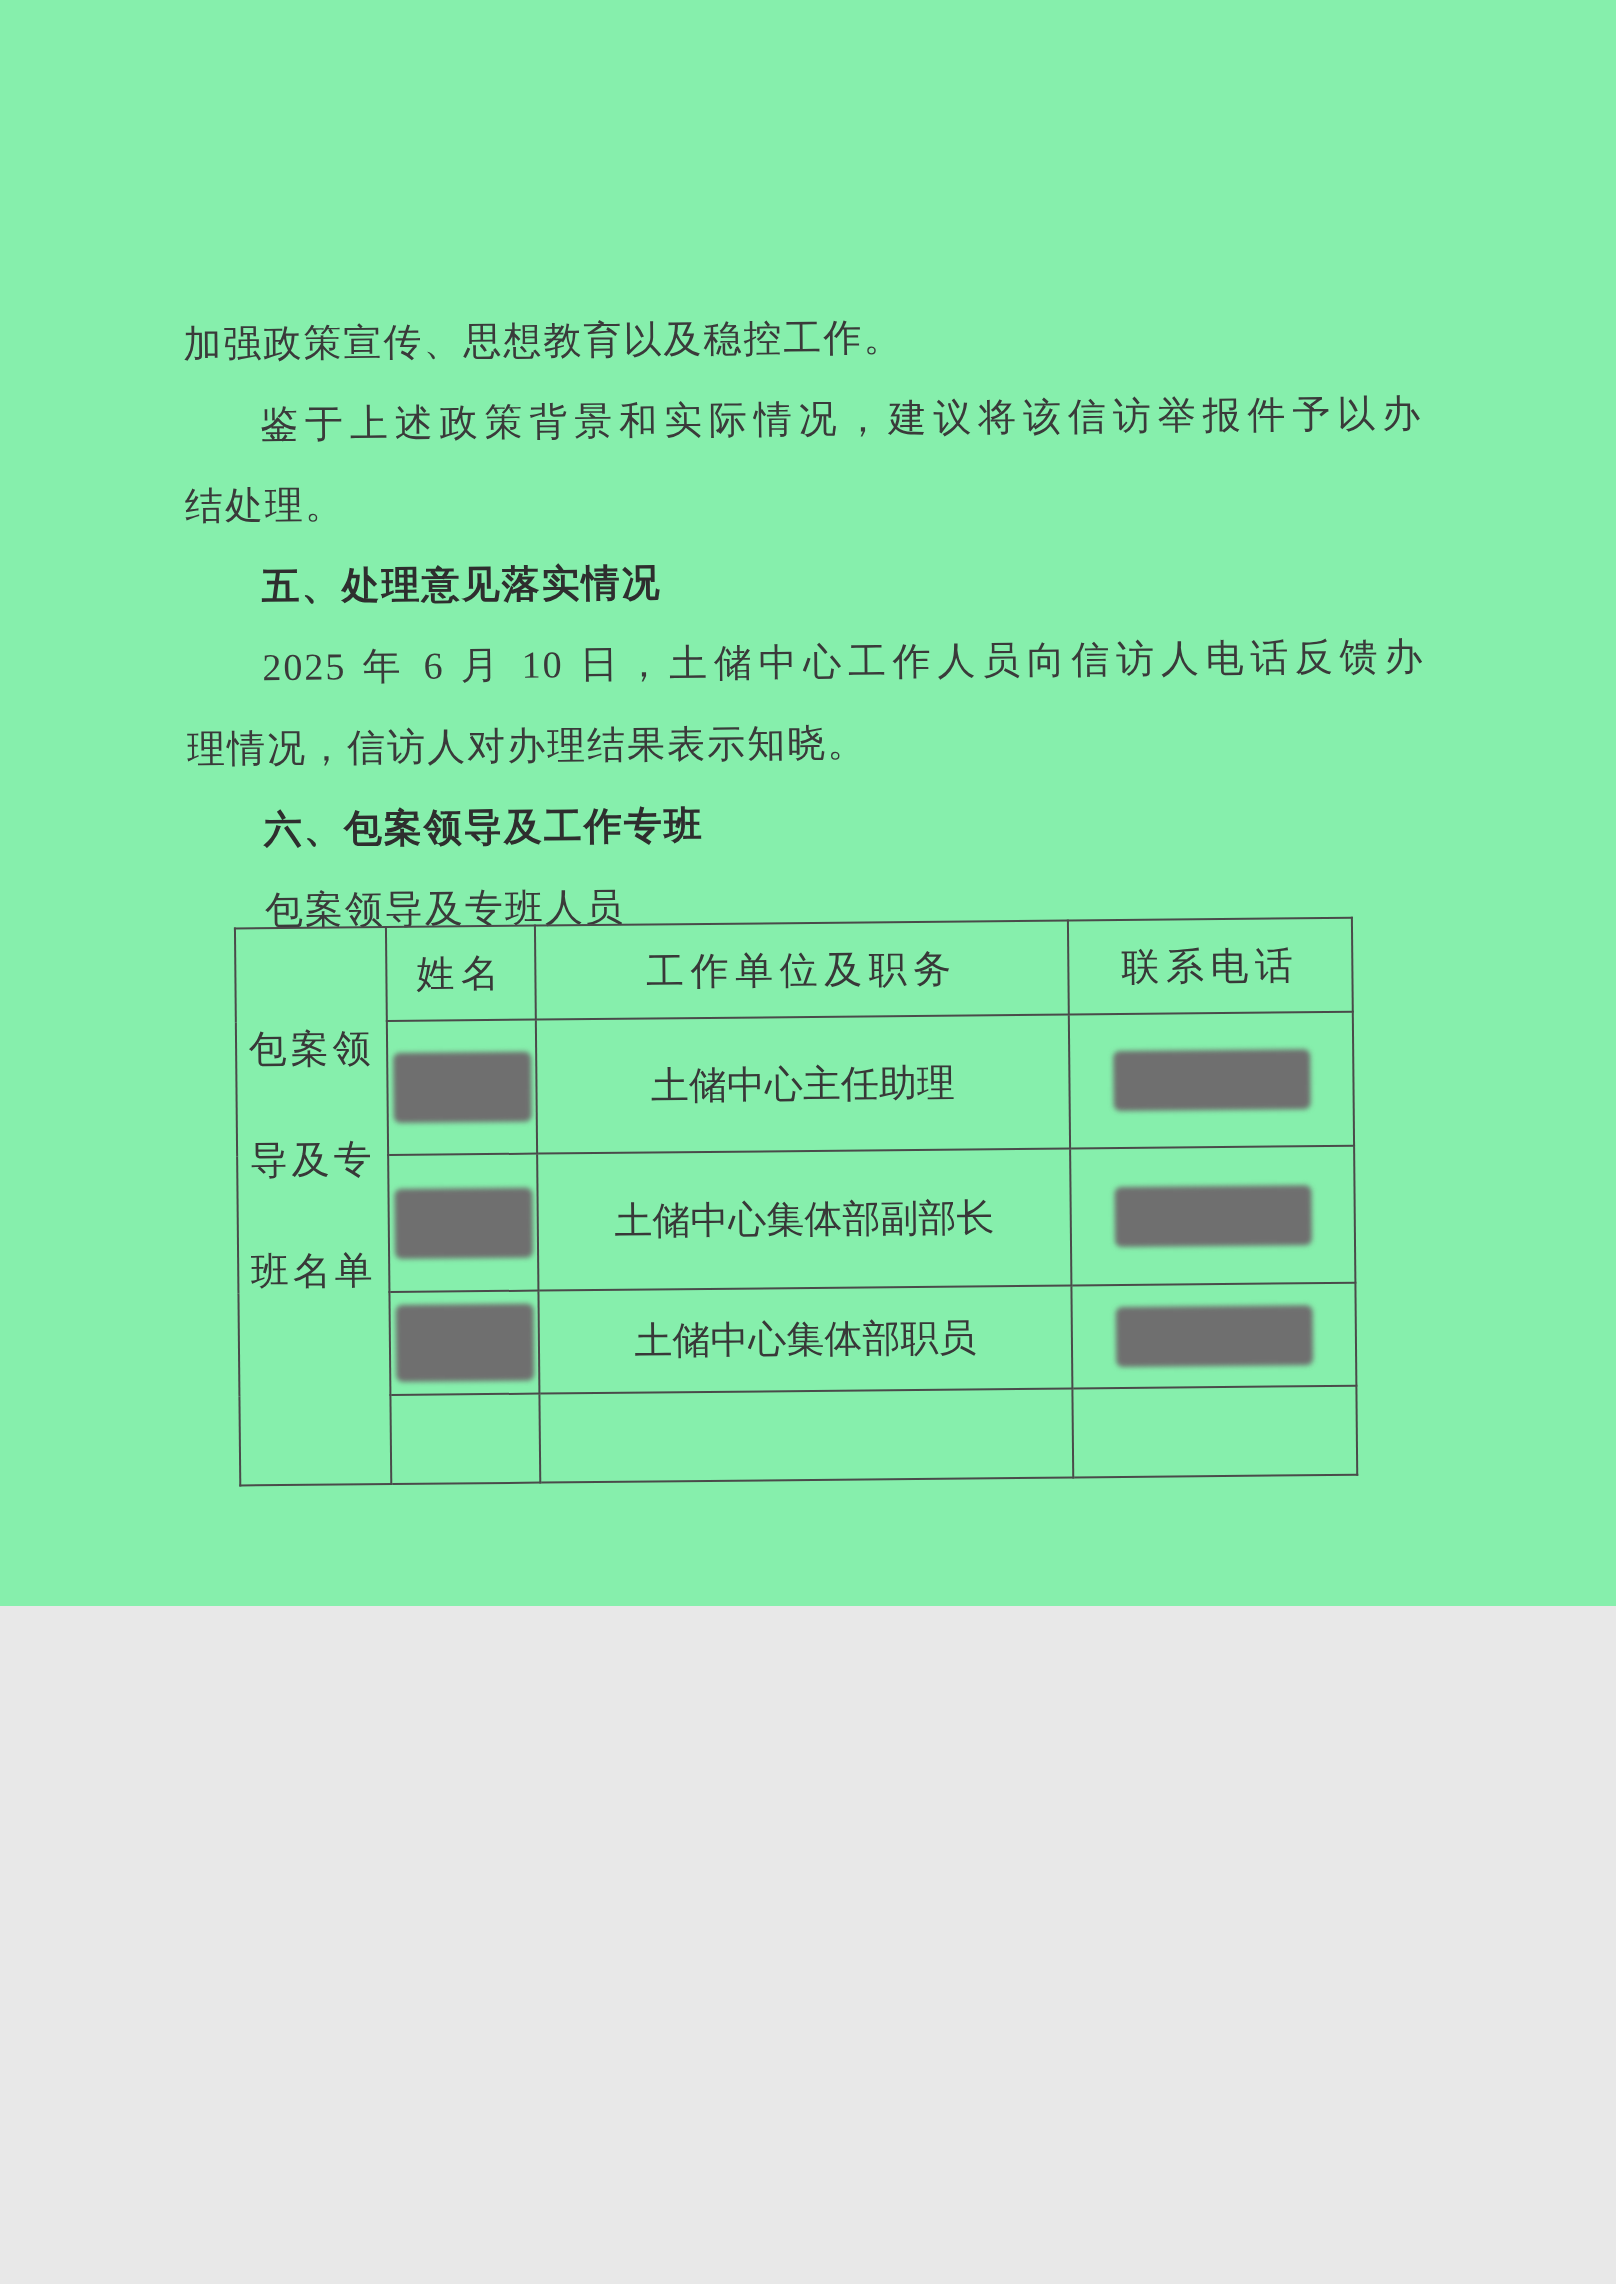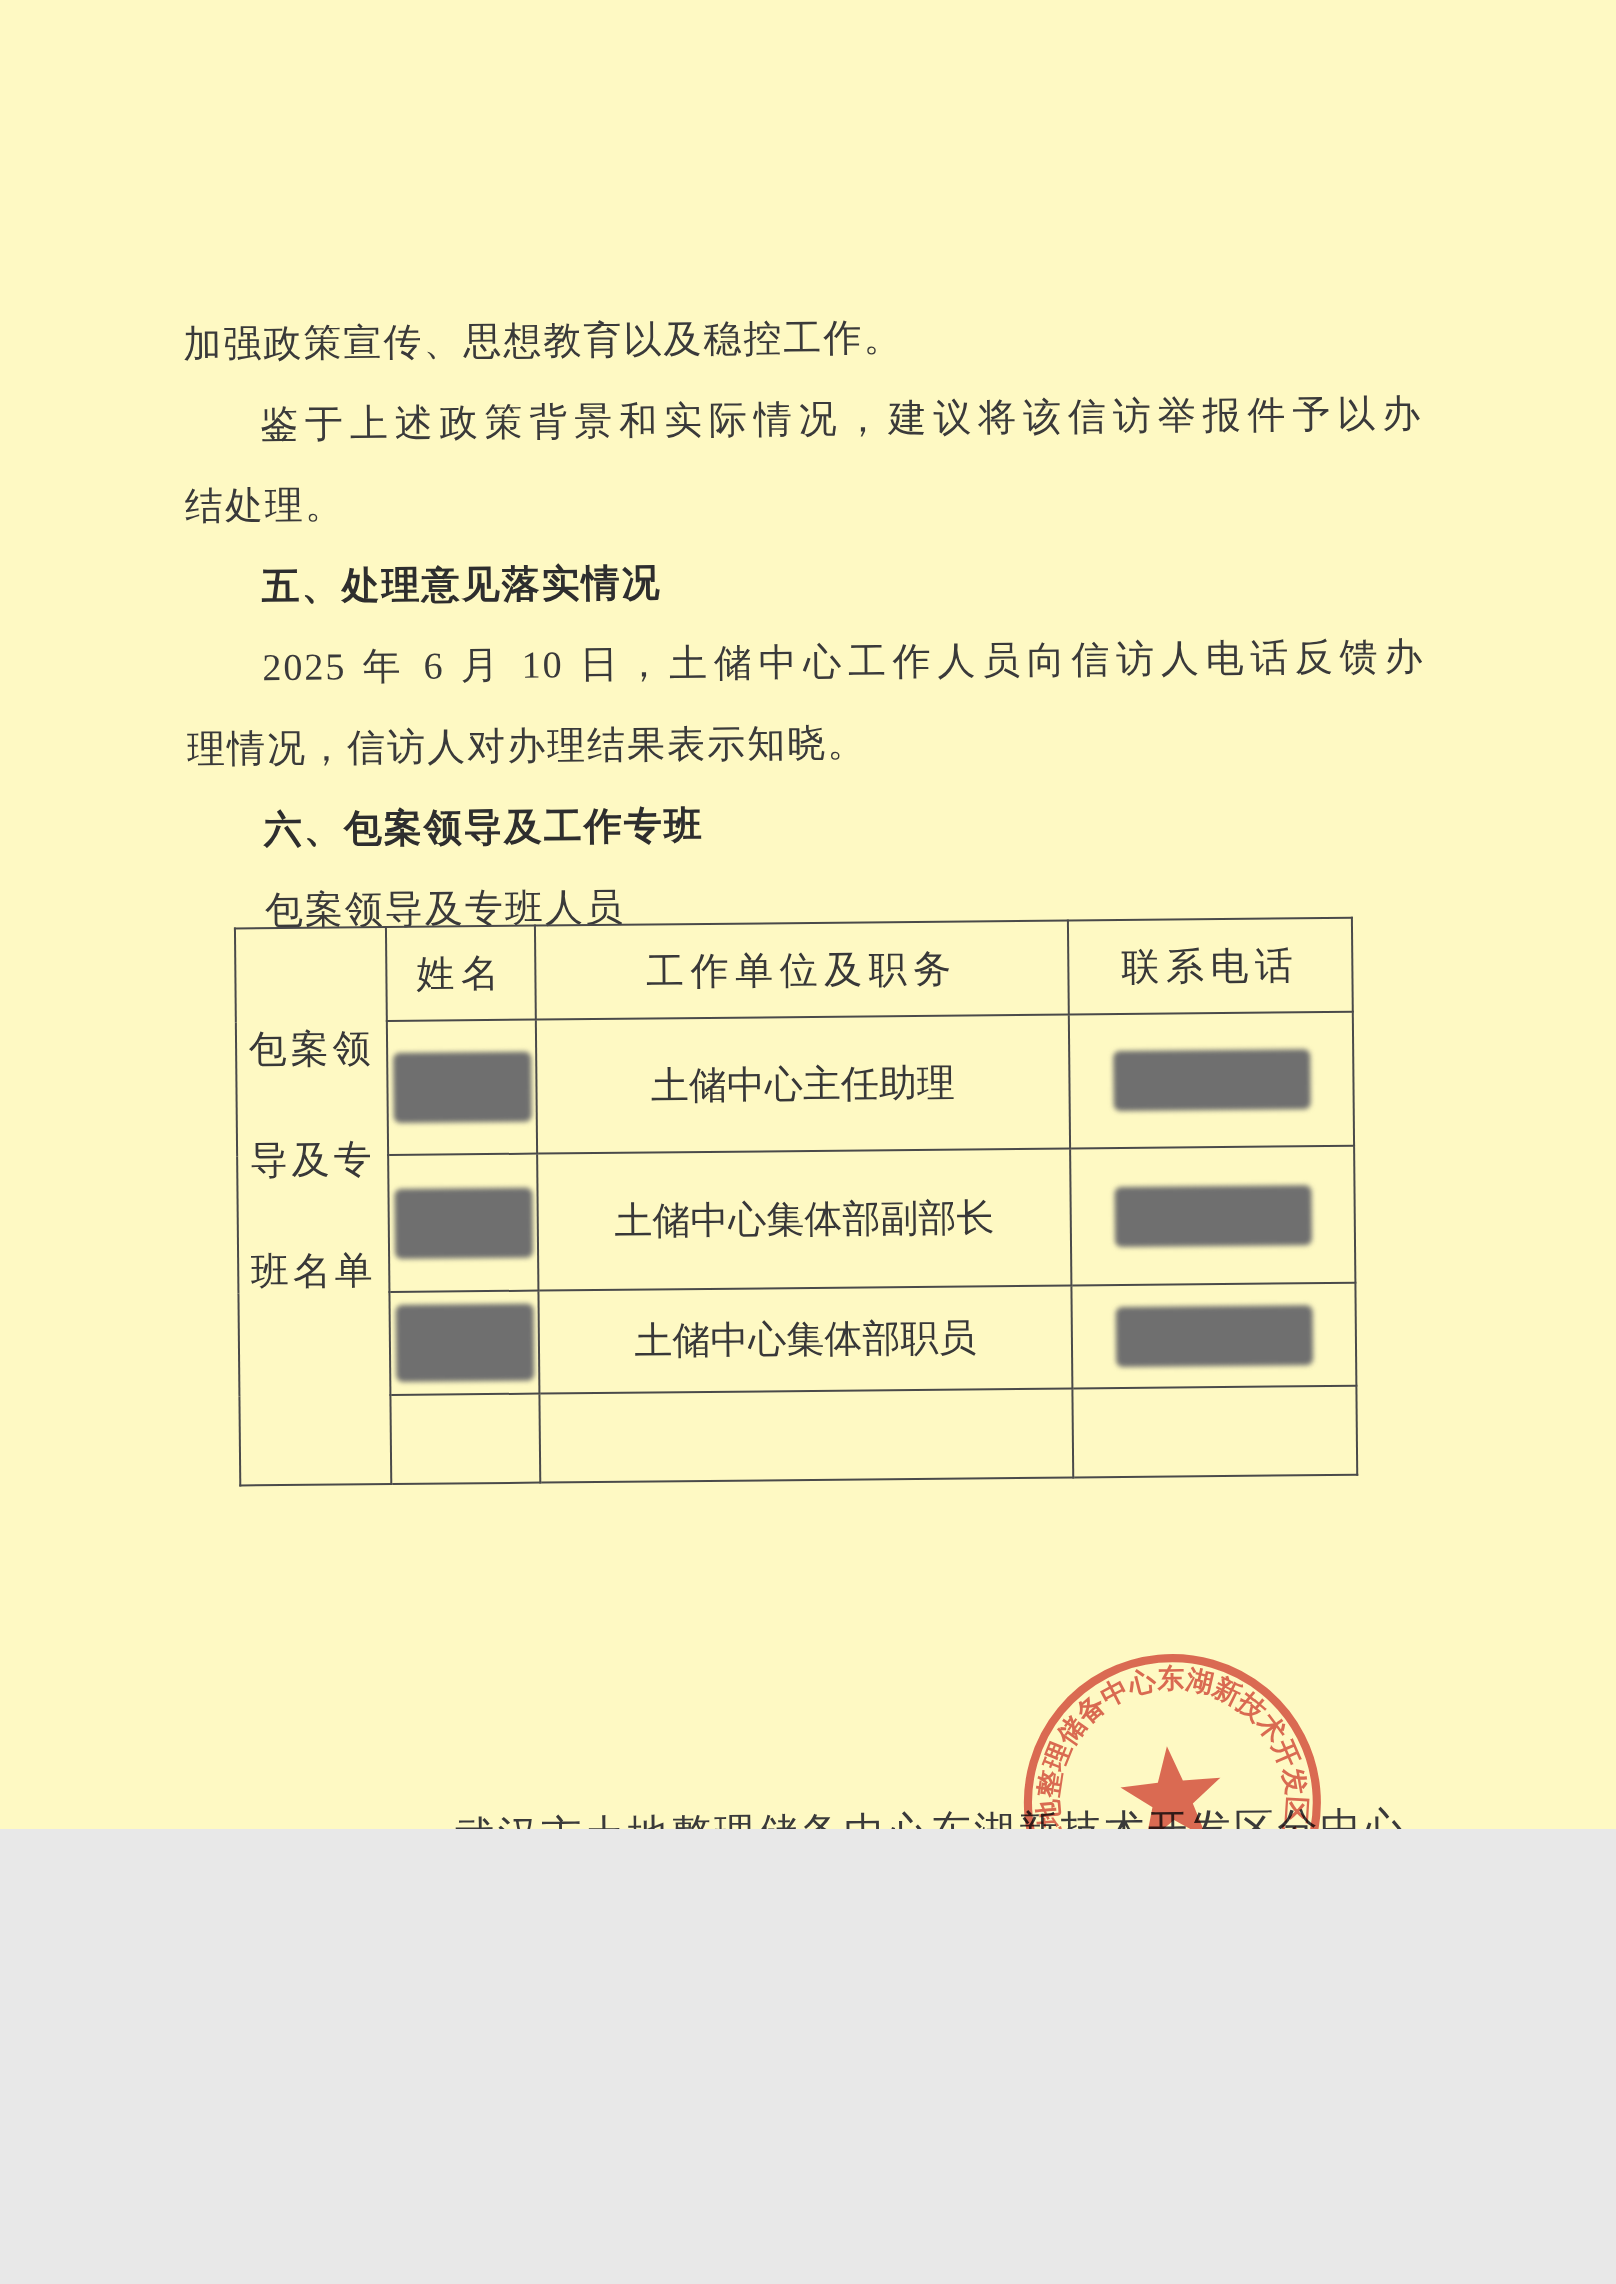--- a/index.html
+++ b/index.html
@@ -1,17 +1,17 @@
 <!DOCTYPE html>
 <html style="font-size:10.4px"><head>
 <meta charset="utf-8">
 <style>
   html,body{margin:0;padding:0;background:#e8e8e8;}
   #page{
-    position:relative;width:1616px;height:1829px;background:#fef9c3;
+    position:relative;width:1616px;height:1606px;background:#86efac;
     overflow:hidden;font-family:"Liberation Serif","DejaVu Serif",serif;
     color:#3a3a3a;
   }
   #content{
     position:absolute;inset:0;
     transform:rotate(-0.55deg);
     transform-origin:808px 1140px;
   }
   
   .bodytext{position:absolute;left:191px;top:298px;width:1238px;}

